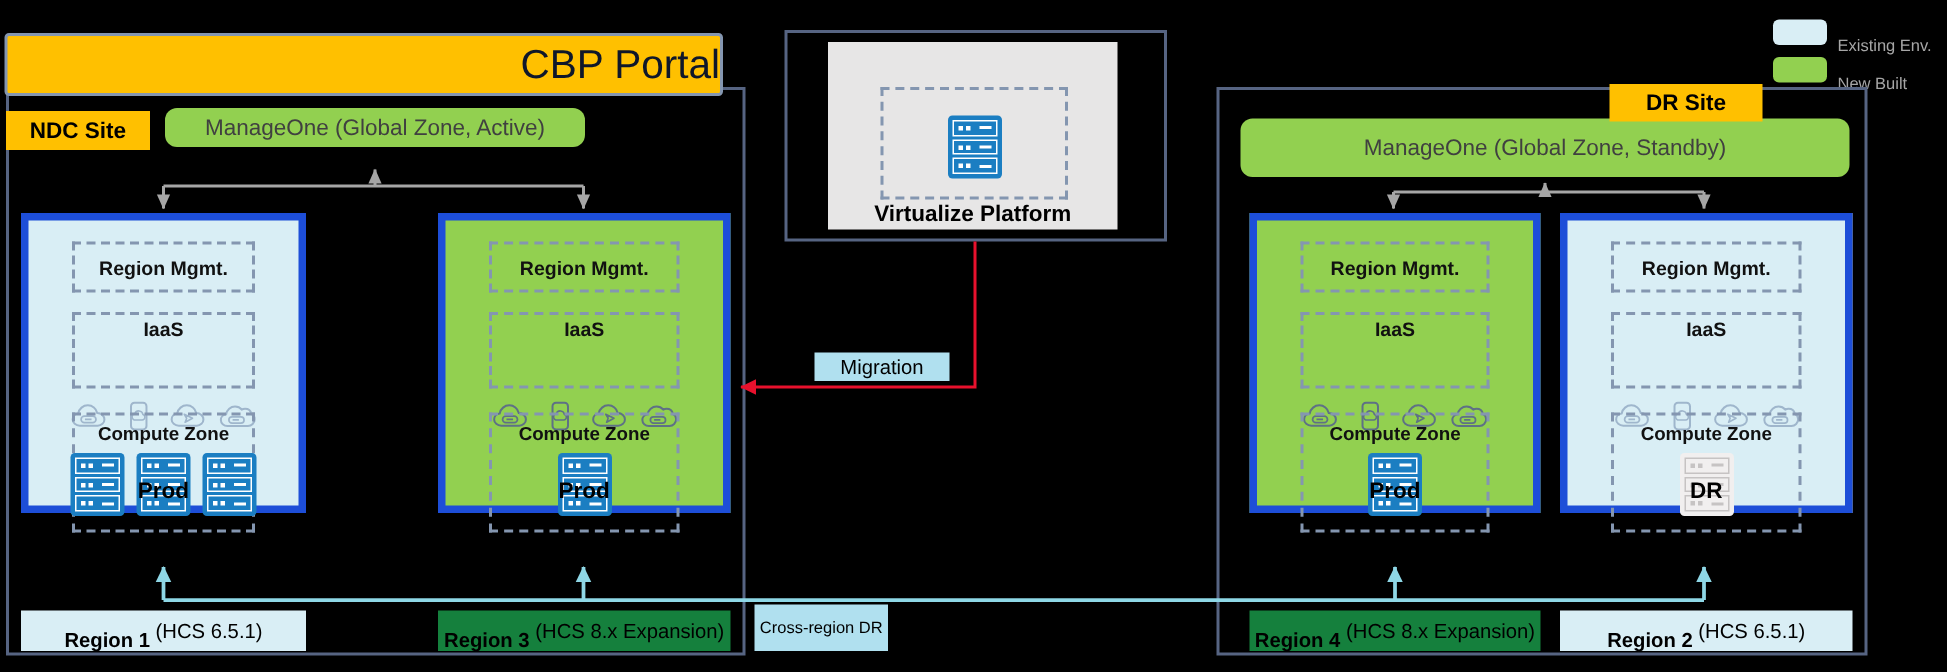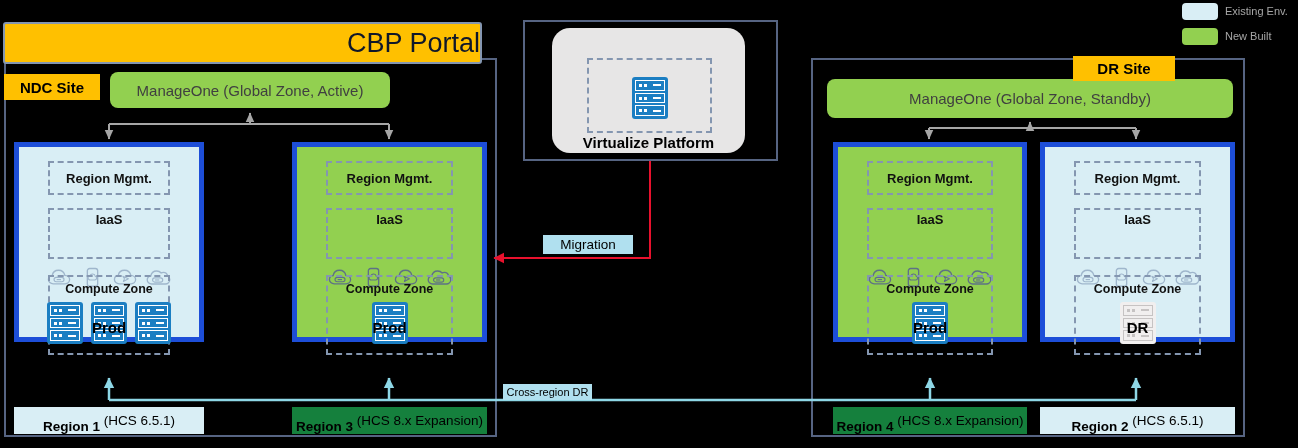--- a/index.html
+++ b/index.html
@@ -7,21 +7,21 @@
        font-family:"Liberation Sans",sans-serif;color:#111;}
   .abs{position:absolute;box-sizing:border-box;}
 
   
   .portal{left:3px;top:3px;width:479px;height:42px;background:#ffc000;
     border:2px solid #8496b0;border-radius:3px;display:flex;align-items:center;
     justify-content:flex-end;font-size:27px;color:#0f172a;z-index:5;margin-top:19px;}
 
   
   .legend-swatch{width:36px;height:17px;border-radius:4px;}
-  .legend-label{font-size:11px;color:#a6a6a6;line-height:17px;}
+  .legend-label{font-size:11px;color:#a6a6a6;line-height:17px;margin-top:20px;}
 
   
   .frame{border:2px solid #566482;background:transparent;z-index:2;}
   .site-tag{background:#ffc000;display:flex;align-items:center;justify-content:center;
     font-weight:bold;font-size:15px;color:#000;z-index:20;}
 
   .manageone{background:#92d050;border-radius:8px;display:flex;align-items:center;
     justify-content:center;font-size:15px;color:#404040;z-index:15;}
 
   
@@ -54,30 +54,30 @@
 
   
   .footer{top:407px;height:27px;position:absolute;display:flex;align-items:center;
     justify-content:center;font-size:13.5px;color:#000;white-space:pre;z-index:10;box-sizing:border-box;}
   .footer.existing{background:#d9eef5;}
   .footer.new{background:#15803d;}
   .footer .b{font-weight:bold;margin-top:12px;}
 
   
   .platform-outer{left:523px;top:20px;width:255px;height:141px;border:2px solid #566482;z-index:5;}
-  .platform-inner{left:552px;top:28px;width:193px;height:125px;background:#e7e6e6;z-index:6;border-radius:18px;}
+  .platform-inner{left:552px;top:28px;width:193px;height:125px;background:#e7e6e6;z-index:6;}
   .platform-dash{position:absolute;left:35px;top:30px;width:125px;height:75px;
     border:2px dashed #8496b0;display:flex;align-items:center;justify-content:center;box-sizing:border-box;}
   .platform-title{position:absolute;bottom:2px;left:0;right:0;text-align:center;
     font-weight:bold;font-size:15px;color:#000;}
 
   
   .chip{background:#b0e0ef;color:#000;display:flex;align-items:center;justify-content:center;z-index:60;}
   .chip.migration{left:543px;top:235px;width:90px;height:19px;font-size:13.5px;}
-  .chip.crossdr{left:503px;top:384px;width:89px;height:16px;font-size:11px;}
+  .chip.crossdr{left:503px;top:403px;width:89px;height:31px;font-size:11px;}
 
   svg.overlay{position:absolute;left:0;top:0;z-index:40;pointer-events:none;}
 </style>
 </head>
 <body>
 
 <svg width="0" height="0" style="position:absolute">
   <defs>
     <symbol id="ic-cloud-pill" viewBox="0 0 26 22">
       <path d="M6.4,17.6 C3.6,17.6 1.4,15.6 1.4,13.2 C1.4,11 3.1,9.2 5.3,9 C5.9,5.7 8.7,3.4 12,3.4 C15.2,3.4 17.9,5.6 18.6,8.7 C21.4,8.8 23.6,10.8 23.6,13.2 C23.6,15.6 21.5,17.6 18.9,17.6 Z" fill="none" stroke="currentColor" stroke-width="1.4"></path>
@@ -110,21 +110,21 @@
 </div>
 <div class="abs" style="left:1182px;top:28px;display:flex;gap:7px;align-items:center">
   <div class="legend-swatch" style="background:#92d050"></div>
   <div class="legend-label">New Built</div>
 </div>
 
 <div class="abs frame" style="left:4px;top:58px;width:493px;height:379px"></div>
 <div class="abs site-tag" style="left:4px;top:74px;width:96px;height:26px">
   <span>NDC Site</span>
 </div>
-<div class="abs manageone" style="left:110px;top:72px;width:280px;height:36px">
+<div class="abs manageone" style="left:110px;top:72px;width:280px;height:26px">
   <span>ManageOne (Global Zone, Active)</span>
 </div>
 
 <div class="abs frame" style="left:811px;top:58px;width:434px;height:379px"></div>
 <div class="abs site-tag" style="left:1073px;top:56px;width:102px;height:25px">
   <span>DR Site</span>
 </div>
 <div class="abs manageone" style="left:827px;top:79px;width:406px;height:39px">
   <span>ManageOne (Global Zone, Standby)</span>
 </div>

